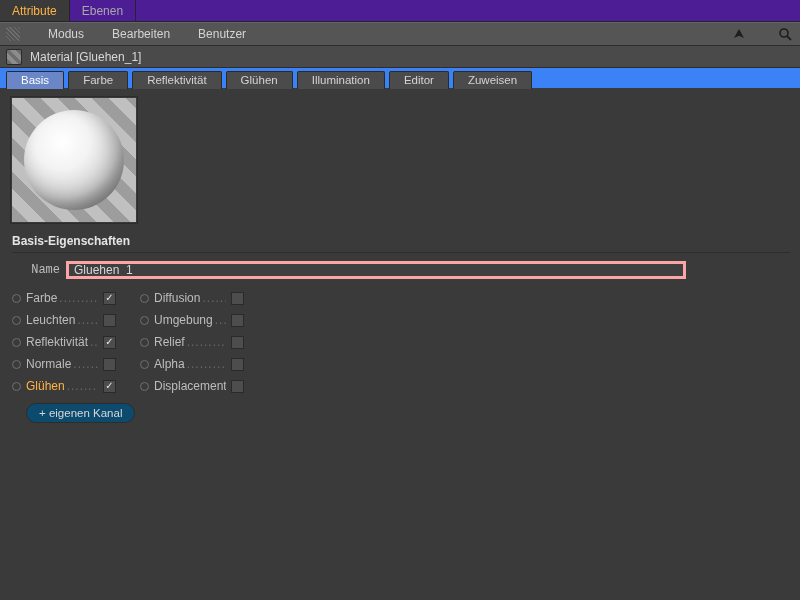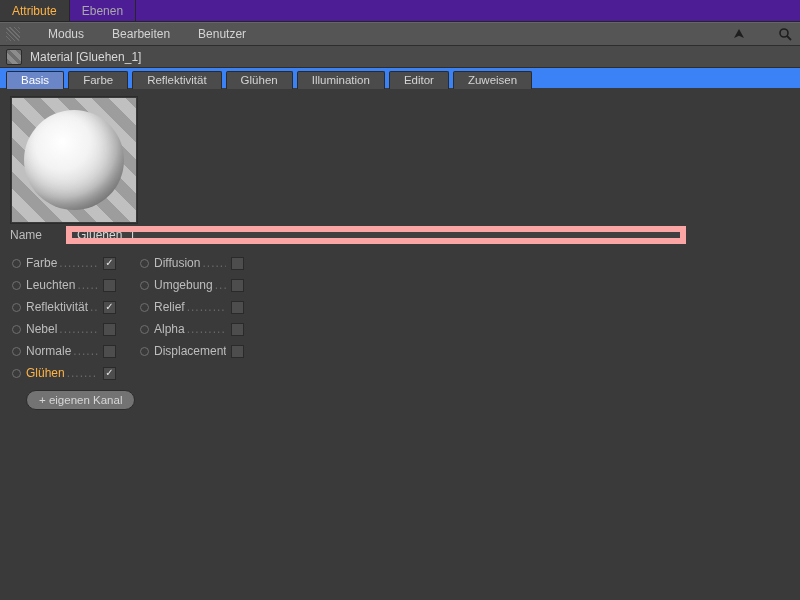--- a/index.html
+++ b/index.html
@@ -33,38 +33,38 @@
   .preview { width:124px; height:124px; background:
     repeating-linear-gradient(45deg, #9d9d9d 0 12px, #c0c0c0 12px 24px);
     display:flex; align-items:center; justify-content:center;}
   .sphere { width:100px; height:100px; border-radius:50%; background:
     radial-gradient(circle at 38% 32%, #ffffff 0%, #f3f3f3 30%, #cfcfcf 60%, #8a8a8a 85%, #5c5c5c 100%);
     box-shadow: inset -8px -10px 18px rgba(0,0,0,0.25);}
 
   .section-title { font-weight:bold; color:#e4e4e4; margin:10px 0 6px 2px; border-bottom:1px solid #2d2d2d; padding-bottom:4px;}
 
   .field-row { display:flex; align-items:center; height:22px; gap:6px;}
-  .field-label { width:50px; color:#bdbdbd;}
-  .text-input { flex:0 0 620px; height:18px; background:#3f3f3f; border:6px solid #fca5a5; color:#d7d7d7; padding:1px 5px; font-size:12px;}
+  .field-label { width:50px; text-align:right; color:#bdbdbd;font-family:Liberation Mono, monospace;}
+  .text-input { flex:0 0 620px; height:18px; background:#3f3f3f; border:3px solid #fca5a5; color:#d7d7d7; padding:1px 5px; font-size:12px;}
   .layer-input { flex:0 0 620px; height:18px; background:#3f3f3f; border:1px solid #2a2a2a;}
 
   .channel-cols { display:flex; gap:8px; margin-top:8px; margin-left:2px;}
   .channel-col { width:120px; display:flex; flex-direction:column; gap:4px;}
   .channel-row { display:flex; align-items:center; height:18px; gap:5px;}
   .keyframe-dot { width:9px; height:9px; border-radius:50%; background:#3a3a3a; border:1px solid #6f6f6f; cursor:pointer;}
   .channel-label { width:72px; color:#bdbdbd; white-space:nowrap; overflow:hidden; position:relative;}
   .channel-label.sel { color:#ffb445; }
   .channel-label::after {
     content: "...................................";
     color:#6a6a6a; letter-spacing:1px; position:absolute; margin-left:2px;
   }
   .cbox { width:13px; height:13px; background:#4d4d4d; border:1px solid #2a2a2a; display:flex; align-items:center; justify-content:center;}
   .cbox.checked::after { content:"✓"; color:#e6e6e6; font-size:10px; line-height:10px;}
 
-  .pill-button { display:inline-block; margin-top:8px; margin-left:16px; padding:3px 12px; background:#737373; border:1px solid #2c2c2c; border-radius:10px; color:#d6d6d6; font-size:11.5px; cursor:default;}
+  .pill-button { display:inline-block; margin-top:8px; margin-left:16px; padding:3px 12px; background:#0c4a6e; border:1px solid #2c2c2c; border-radius:10px; color:#d6d6d6; font-size:11.5px; cursor:default;}
 </style>
 </head>
 <body>
 
 <div class="win-tabs">
   <div class="win-tab active">Attribute</div>
   <div class="win-tab">Ebenen</div>
 </div>
 
 <div class="menubar">
@@ -103,20 +103,21 @@
 
 <div class="panel">
 
   
   <div class="preview-wrap">
     <div class="preview">
       <div class="sphere"></div>
     </div>
   </div>
 
+  <div class="section-title">Basis-Eigenschaften</div>
 
   
   <div class="field-row">
     <div class="field-label">Name</div>
     <input class="text-input" value="Gluehen_1" style="">
   </div>
   
 
   
   <div class="channel-cols">
@@ -128,25 +129,20 @@
         </div>
         <div class="channel-row">
           <div class="keyframe-dot"></div>
           <div class="channel-label">Leuchten</div>
           <div class="cbox"></div>
         </div>
         <div class="channel-row">
           <div class="keyframe-dot"></div>
           <div class="channel-label">Reflektivität</div>
           <div class="cbox checked"></div>
-        </div>
-        <div class="channel-row">
-          <div class="keyframe-dot"></div>
-          <div class="channel-label">Nebel</div>
-          <div class="cbox"></div>
         </div>
         <div class="channel-row">
           <div class="keyframe-dot"></div>
           <div class="channel-label">Normale</div>
           <div class="cbox"></div>
         </div>
         <div class="channel-row">
           <div class="keyframe-dot"></div>
           <div class="channel-label sel">Glühen</div>
           <div class="cbox checked"></div>

